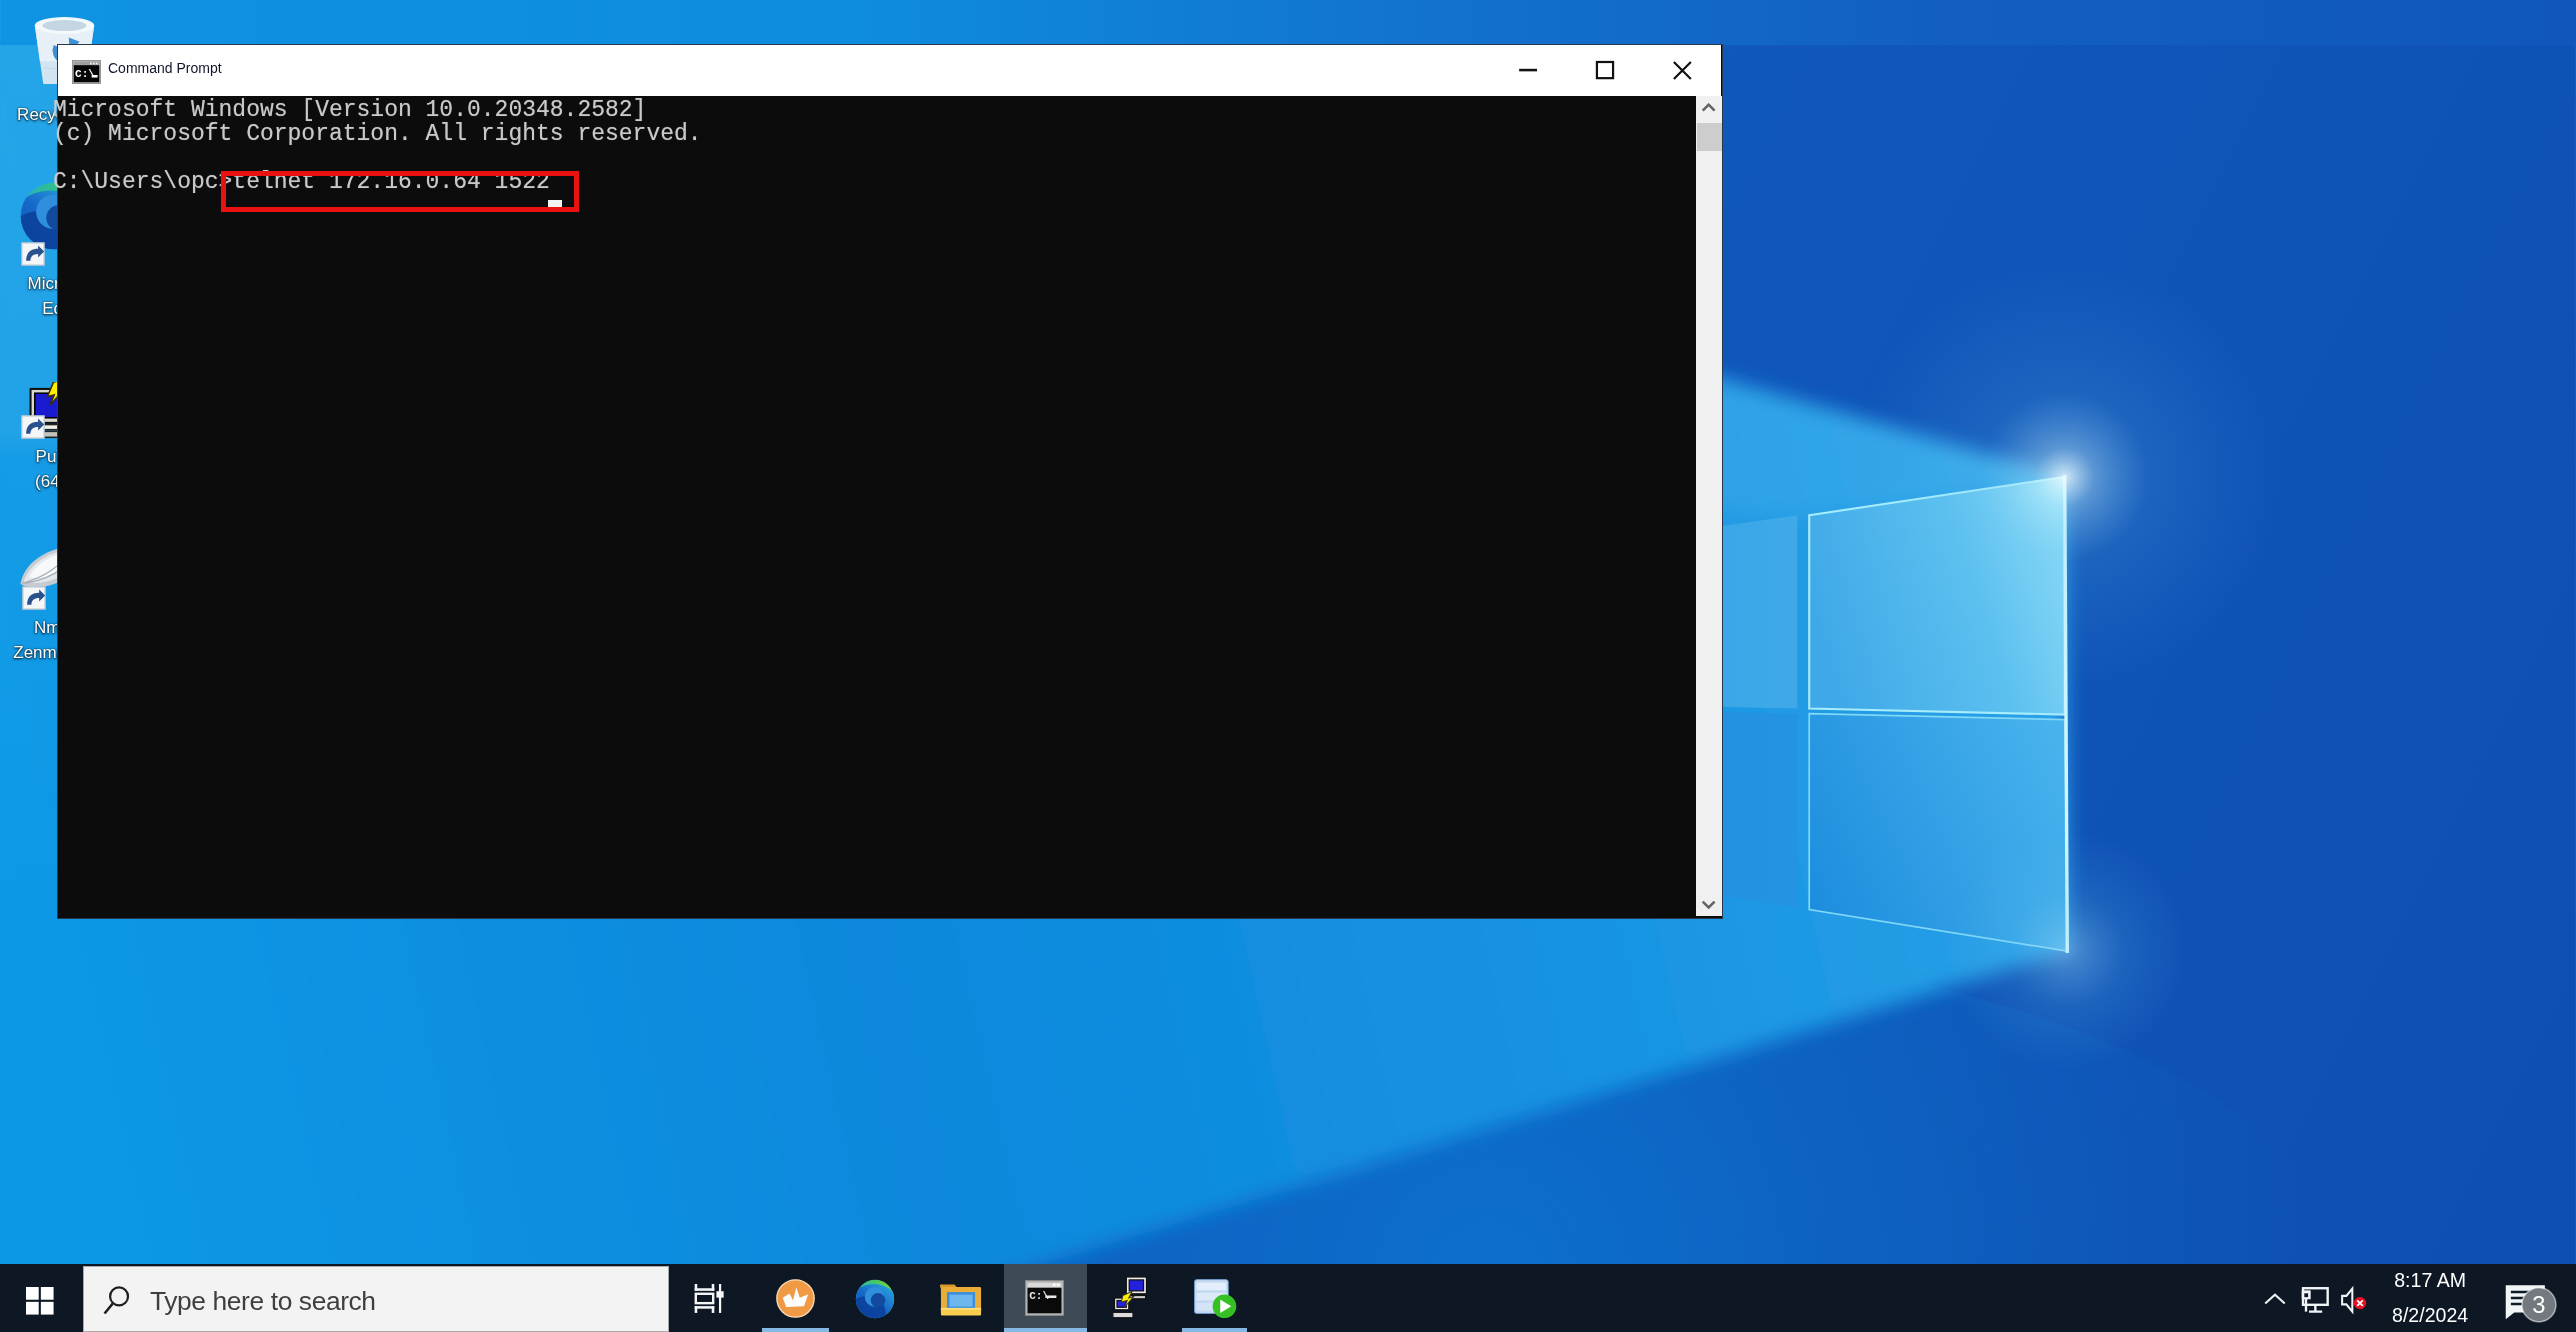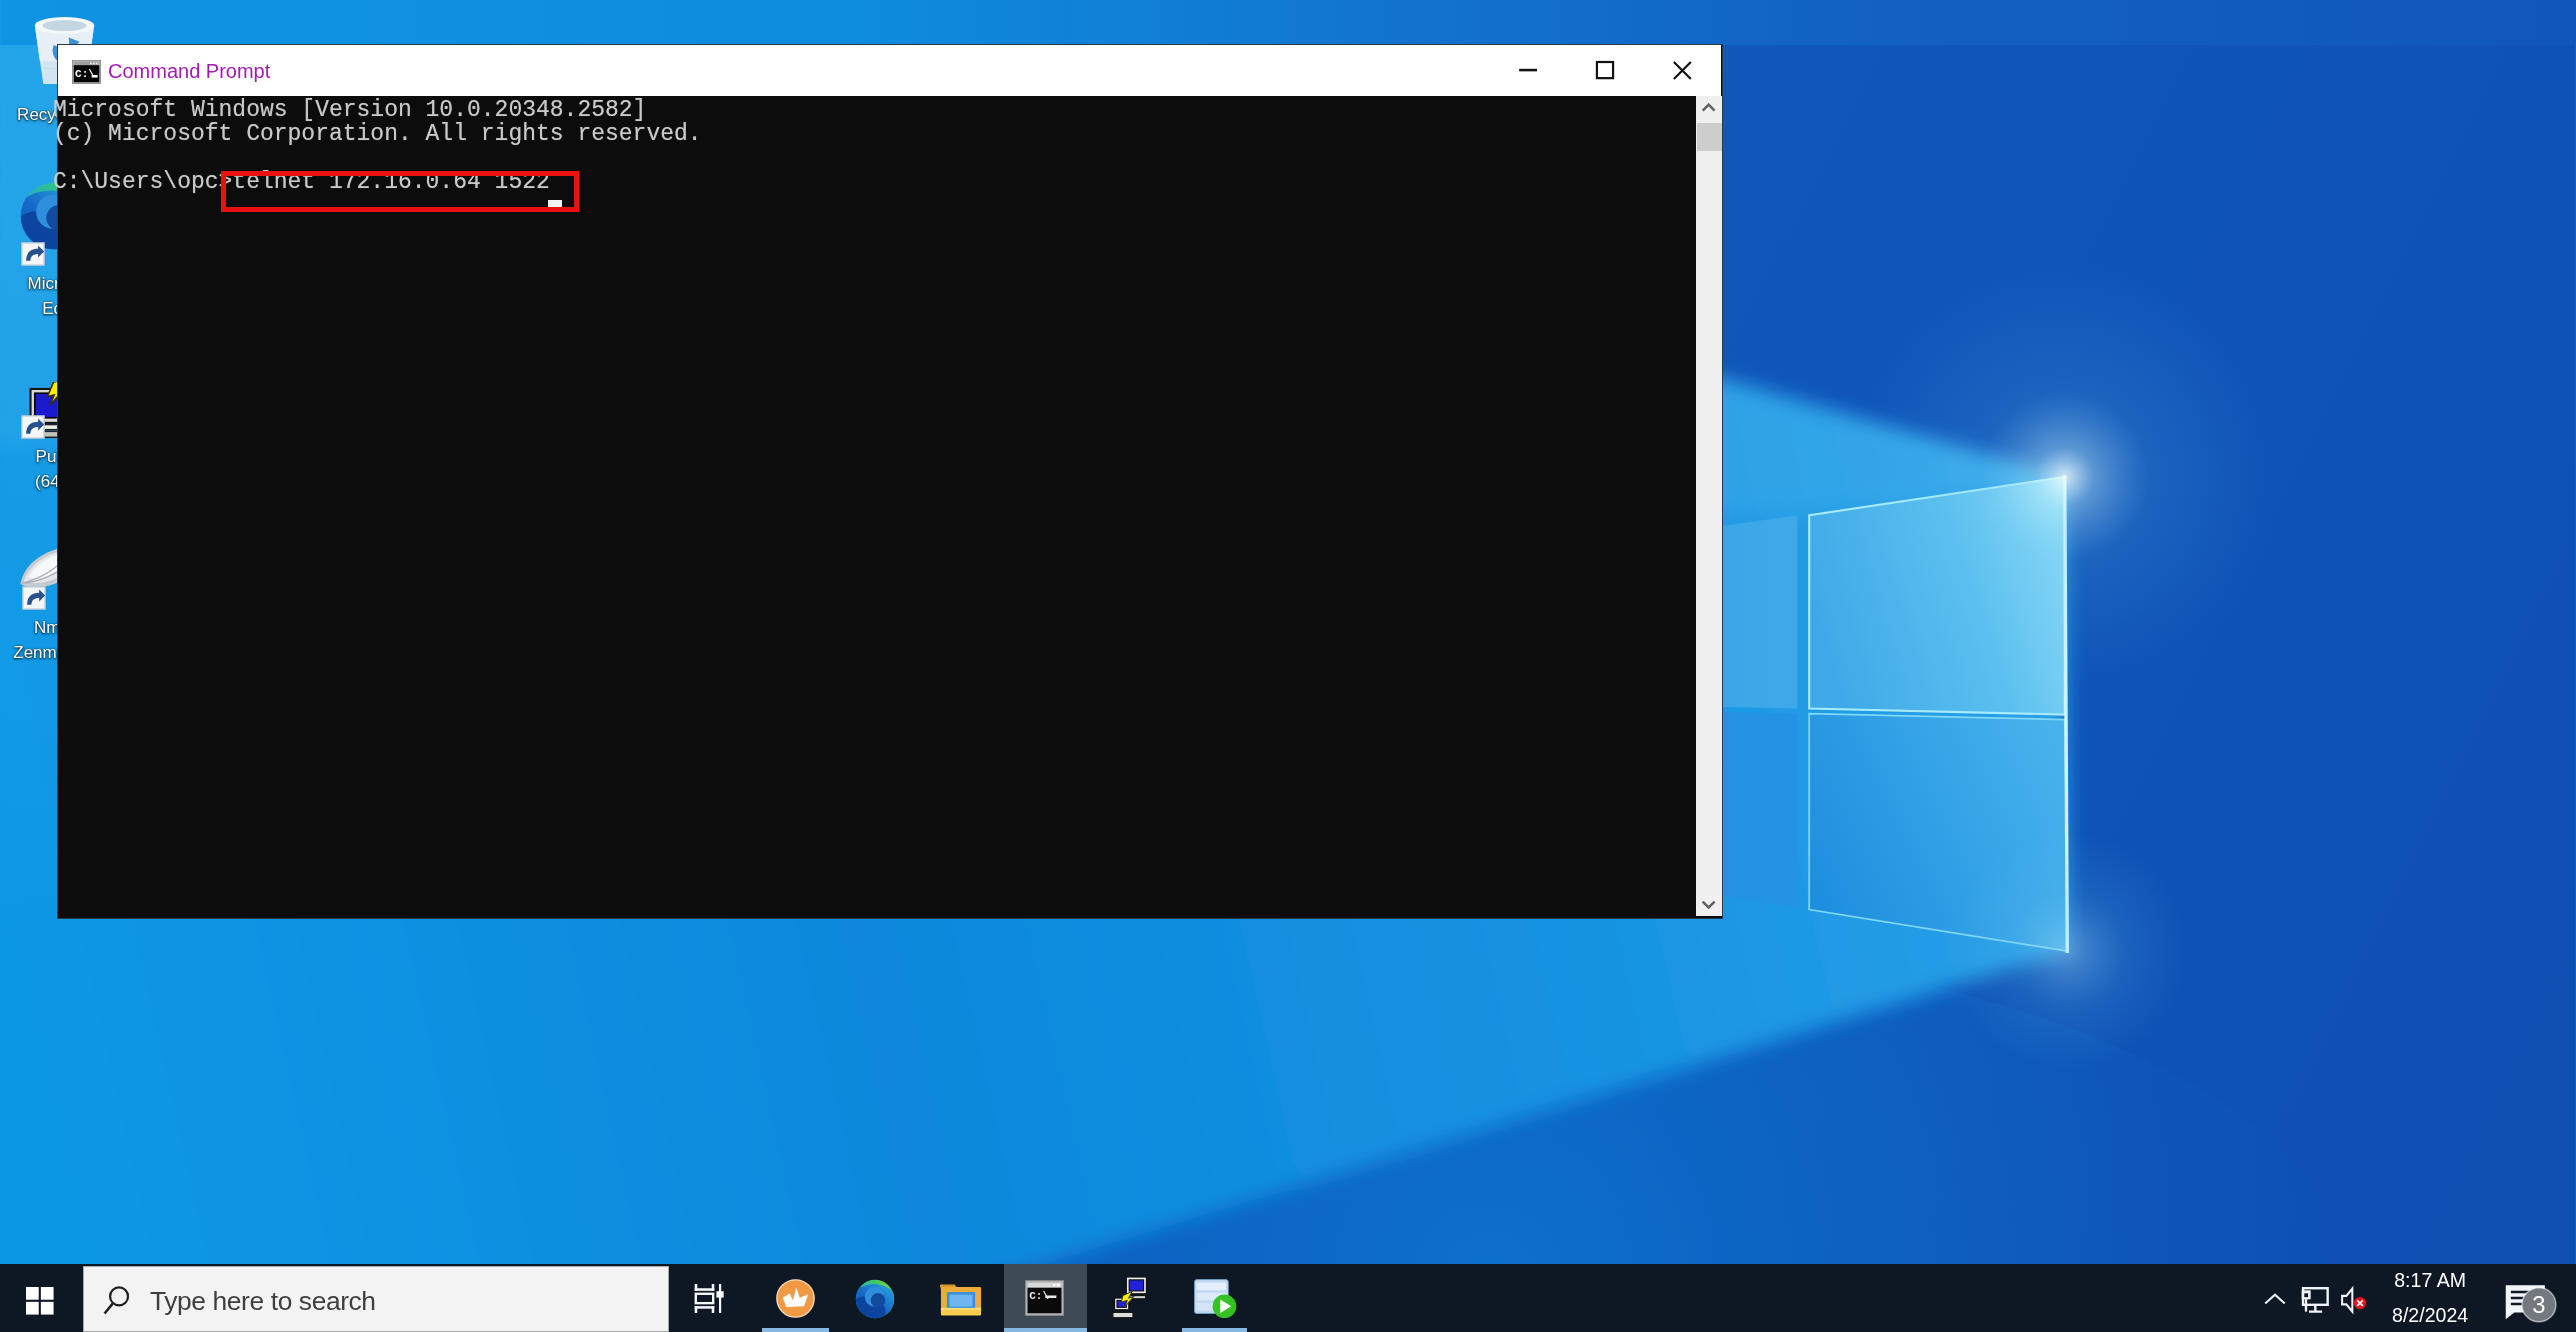--- a/index.html
+++ b/index.html
@@ -173,21 +173,21 @@
     <svg class="abs" style="left:13.6px;top:14.5px" width="29" height="24" viewBox="0 0 34 28">
       <rect x="0.5" y="0.5" width="33" height="27" fill="#b8b8b8" stroke="#8a8a8a"></rect>
       <rect x="2" y="2" width="30" height="3.6" fill="#9e9e9e"></rect>
       <rect x="21" y="3" width="2" height="2" fill="#f2f2f2"></rect>
         <rect x="24.5" y="3" width="2" height="2" fill="#f2f2f2"></rect>
         <rect x="28" y="3" width="2" height="2" fill="#f2f2f2"></rect>
       <rect x="2" y="6" width="30" height="20" fill="#050505"></rect>
       <text x="3.5" y="20" font-family="Liberation Mono, monospace" font-size="13" font-weight="bold" fill="#fff">C:\</text>
       <rect x="23" y="17.5" width="7" height="3" fill="#fff"></rect>
     </svg>
-    <div class="abs" style="left:50px;top:14.5px;font-size:20px;color:#a21caf;">Command Prompt</div>
+    <div class="abs" style="left:50px;top:14.5px;font-size:14px;color:#0f172a;">Command Prompt</div>
 
     <svg class="abs" style="left:1448px;top:0" width="215" height="51" viewBox="0 0 252 60">
       <rect x="15" y="28" width="21" height="3" fill="#111"></rect>
       <rect x="106.5" y="20" width="19" height="19" fill="none" stroke="#111" stroke-width="2.6"></rect>
       <path d="M197 20 L217 40 M217 20 L197 40" stroke="#111" stroke-width="2.6"></path>
     </svg>
   </div>
 
   <pre class="abs" style="left:-5.1px;top:53px;font-family:'Liberation Mono',monospace;font-size:23px;line-height:24px;color:#c9c9c9;text-shadow:0 0 0.9px rgba(200,200,200,0.55);">Microsoft Windows [Version 10.0.20348.2582]
 (c) Microsoft Corporation. All rights reserved.

